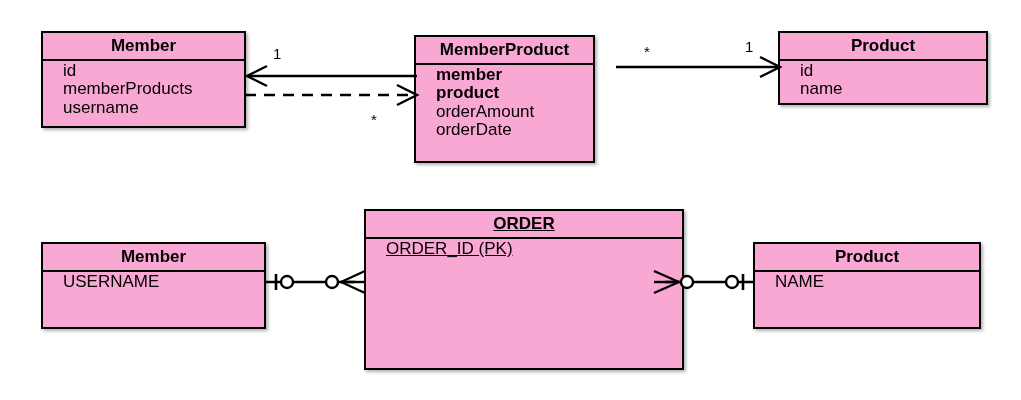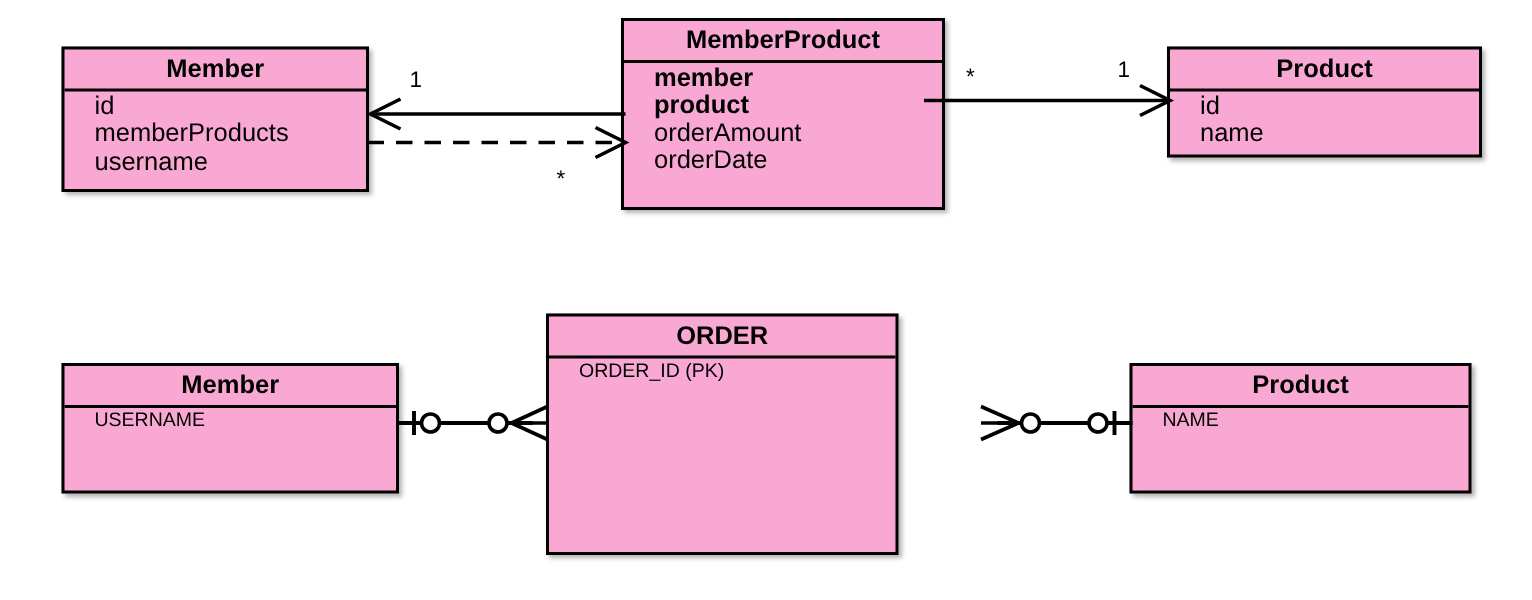--- a/index.html
+++ b/index.html
@@ -45,21 +45,21 @@
     white-space: nowrap;
   }
   .attr.bold { font-weight: bold; }
 
   
   .uml .box-title { font-size: 17px; padding: 4px 0 5px 0; }
   .uml .attr { font-size: 17px; padding: 0 0 1px 0; }
 
   
   .er .box-title { font-size: 17px; padding: 4px 0 5px 0; }
-  .er .attr { font-size: 13px; padding: 0 0 1px 0; }
+  .er .attr { font-size: 17px; padding: 0 0 1px 0; }
 
   
   .conn {
     position: absolute;
     overflow: visible;
   }
   .mult {
     position: absolute;
     font-size: 15px;
     color: #000000;
@@ -77,21 +77,21 @@
 
     <div class="box" style="left:41px; top:31px; width:205px; height:97px;">
       <div class="box-title">Member</div>
       <div class="box-section">
         <div class="attr">id</div>
         <div class="attr">memberProducts</div>
         <div class="attr">username</div>
       </div>
     </div>
 
-    <div class="box" style="left:414px; top:12px; width:216px; height:128px;">
+    <div class="box" style="left:414px; top:35px; width:181px; height:128px;">
       <div class="box-title">MemberProduct</div>
       <div class="box-section">
         <div class="attr bold">member</div>
         <div class="attr bold">product</div>
         <div class="attr">orderAmount</div>
         <div class="attr">orderDate</div>
       </div>
     </div>
 
     <div class="box" style="left:778px; top:31px; width:210px; height:74px;">
@@ -130,21 +130,21 @@
 
   <div class="er">
 
     <div class="box" style="left:41px; top:242px; width:225px; height:87px;">
       <div class="box-title">Member</div>
       <div class="box-section">
         <div class="attr">USERNAME</div>
       </div>
     </div>
 
-    <div class="box" style="left:364px; top:209px; width:235px; height:161px;">
+    <div class="box" style="left:364px; top:209px; width:320px; height:161px;text-decoration:underline;">
       <div class="box-title">ORDER</div>
       <div class="box-section">
         <div class="attr">ORDER_ID (PK)</div>
       </div>
     </div>
 
     <div class="box" style="left:753px; top:242px; width:228px; height:87px;">
       <div class="box-title">Product</div>
       <div class="box-section">
         <div class="attr">NAME</div>

